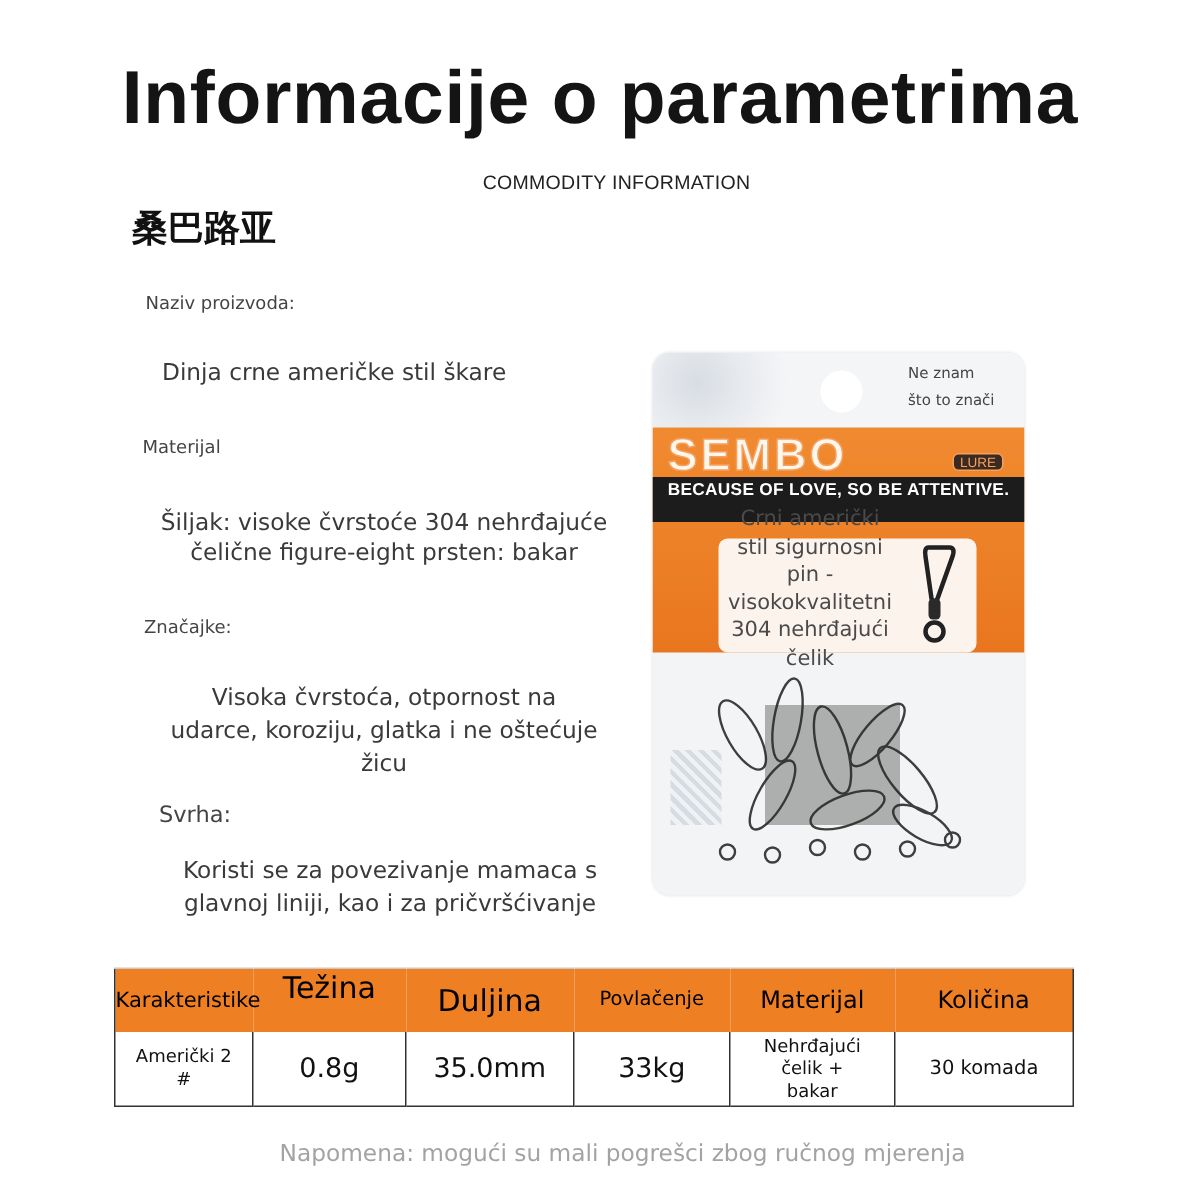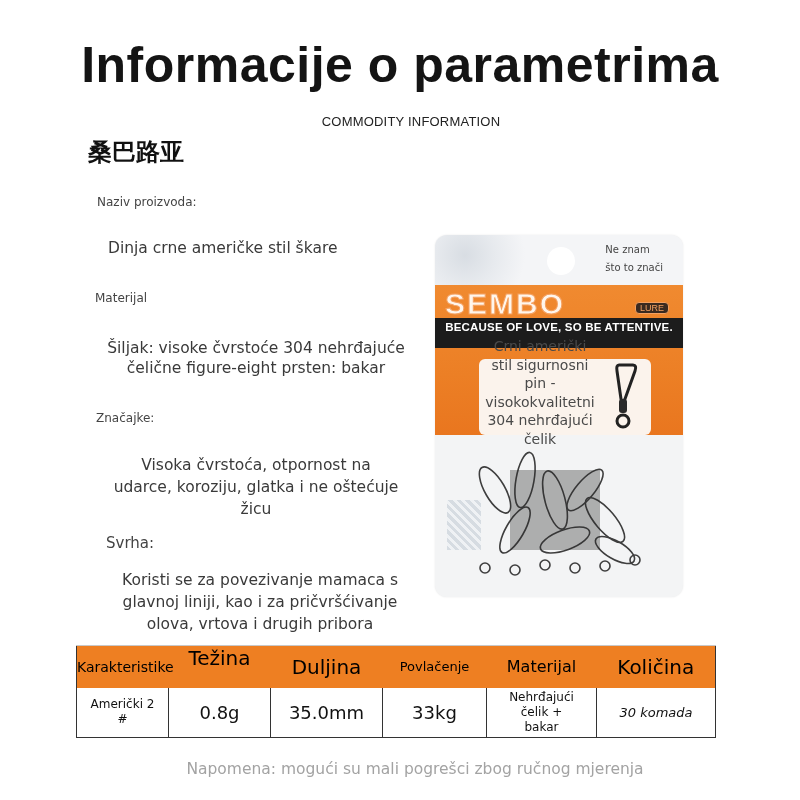--- a/index.html
+++ b/index.html
@@ -60,27 +60,27 @@
     position: absolute; left: 76px; top: 645px; width: 639px; height: 93px;
     border: 1.5px solid #333; border-collapse: collapse; table-layout: fixed;
   }
   .spec-table th {
     background: #ee7f22; height: 42px; font-weight: normal; color: #000000;
     border-top: 1px solid #c8c8c8; padding: 0; white-space: nowrap; overflow: visible;
   }
   .spec-table td {
     height: 50px; text-align: center; border-right: 1.5px solid #333; color: #111; padding: 0 4px;
   }
-  .spec-table td:last-child { border-right: none; font-style: italic; }
+  .spec-table td:last-child { border-right: none; }
   .th-1 { font-size: 14px; text-align: left; }
   .th-2 { font-size: 20px; vertical-align: top; padding-top: 0; }
   .th-3 { font-size: 20px; }
   .th-4 { font-size: 13px; }
   .th-5 { font-size: 16px; color: #7a4a20; }
-  .th-6 { font-size: 20px; color: #5a3a20; }
+  .th-6 { font-size: 16px; color: #5a3a20; }
   .td-small { font-size: 12px; color: #666; line-height: 15px; }
   .td-big { font-size: 18px; color: #111; margin-top: 32px; }
 
   .footnote { position: absolute; left: 0; top: 760px; width: 790px; text-align: center; font-size: 15.5px; color: #a3a3a3; padding-left: 40px; }
 </style>
 </head>
 <body>
 
 <div class="title">Informacije o parametrima</div>
 <div class="subtitle">COMMODITY INFORMATION</div>
@@ -99,21 +99,20 @@
 <div class="value" style="left:96px; top:454px; width:320px; line-height:22px;">
   <div>Visoka čvrstoća, otpornost na</div>
   <div>udarce, koroziju, glatka i ne oštećuje</div>
   <div>žicu</div>
 </div>
 
 <div class="label" style="left:106px; top:534px; font-size:15px;">Svrha:</div>
 <div class="value" style="left:100px; top:569px; width:320px; line-height:22px;">
   <div>Koristi se za povezivanje mamaca s</div>
   <div>glavnoj liniji, kao i za pričvršćivanje</div>
-  <div>olova, vrtova i drugih pribora</div>
 </div>
 
 <div class="pkg">
   <div class="pkg-top"></div>
   <div class="pkg-hole"></div>
   <div class="pkg-note">
     <div>Ne znam</div>
     <div>što to znači</div>
   </div>
   <div class="pkg-orange"></div>

